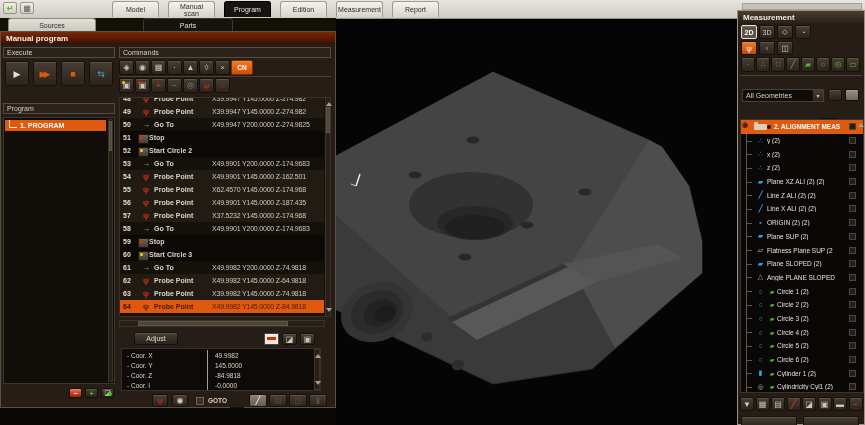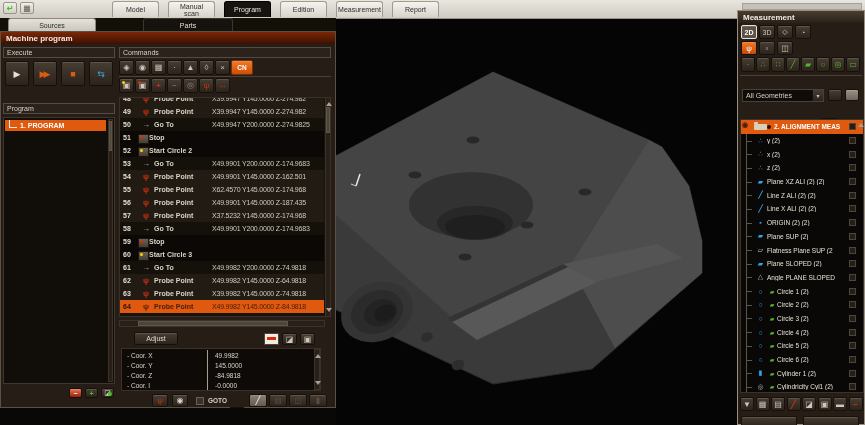--- a/index.html
+++ b/index.html
@@ -161,21 +161,21 @@
   <div class="abs" style="left:0;top:18px;width:336px;height:13px;background:#131008">
     <div>
 
     <button class="stab abs" style="position: absolute; left: 8px; top: 0px; width: 88px; background: linear-gradient(rgb(228, 225, 218), rgb(203, 199, 190)); border-top: 1px solid rgb(143, 137, 125); border-right: 1px solid rgb(143, 137, 125); border-left: 1px solid rgb(143, 137, 125); border-image: initial; border-bottom: none; color: rgb(46, 44, 40);">Sources</button>
         <button class="stab abs active" style="position: absolute; left: 143px; top: 0px; width: 90px; background: rgb(22, 18, 13); border-top: 1px solid rgb(60, 54, 44); border-right: 1px solid rgb(60, 54, 44); border-left: 1px solid rgb(60, 54, 44); border-image: initial; border-bottom: none; color: rgb(226, 222, 214);">Parts</button>
       </div>
   </div>
 
   <div class="abs panel" style="left:0;top:31px;width:336px;height:377px">
     <div class="ptitle">
-        <span>Machine program</span>
+        <span>Manual program</span>
       </div>
 
     <div class="abs shdr" style="left:2px;top:15px;width:112px;height:11px">
         <span>Execute</span>
       </div>
     <div class="abs" style="left:4px;top:29px;display:flex;gap:4px">
 
     <button class="tb g-white" style="width:24px;height:25px;font-size:9px">▶</button>
         <button class="tb g-orange ffb" style="width:24px;height:25px;font-size:9px">▶▶</button>
         <button class="tb g-orange" style="width:24px;height:25px;font-size:9px">■</button>

